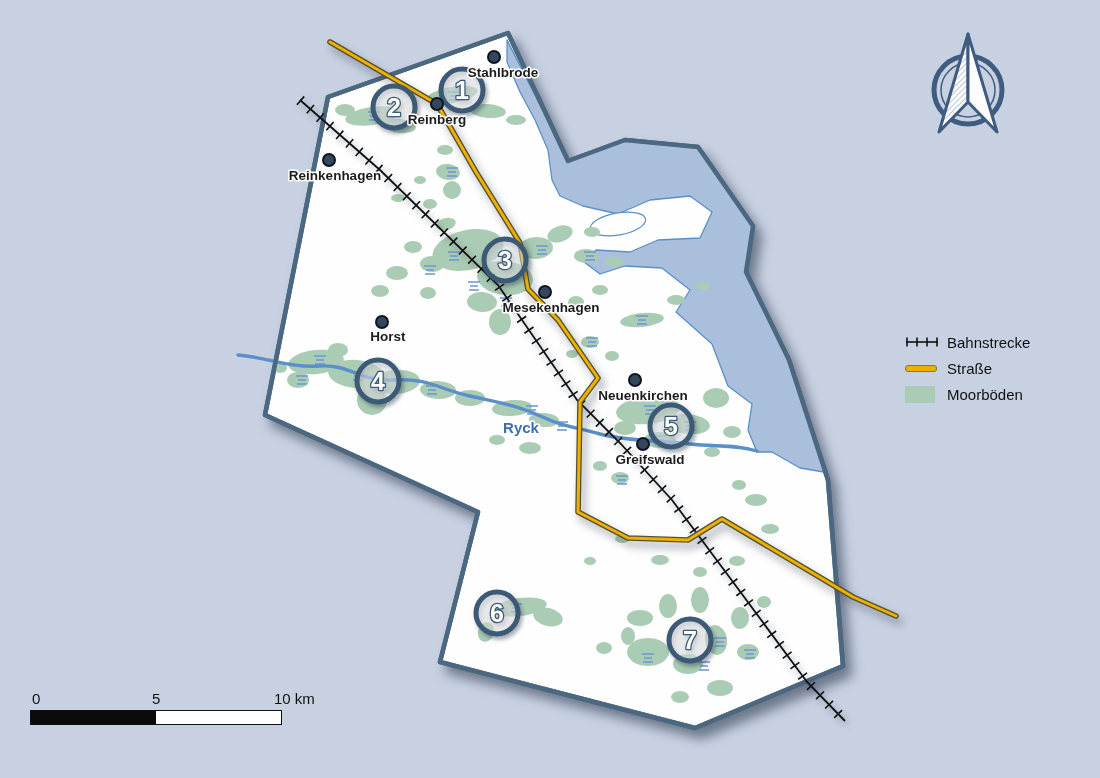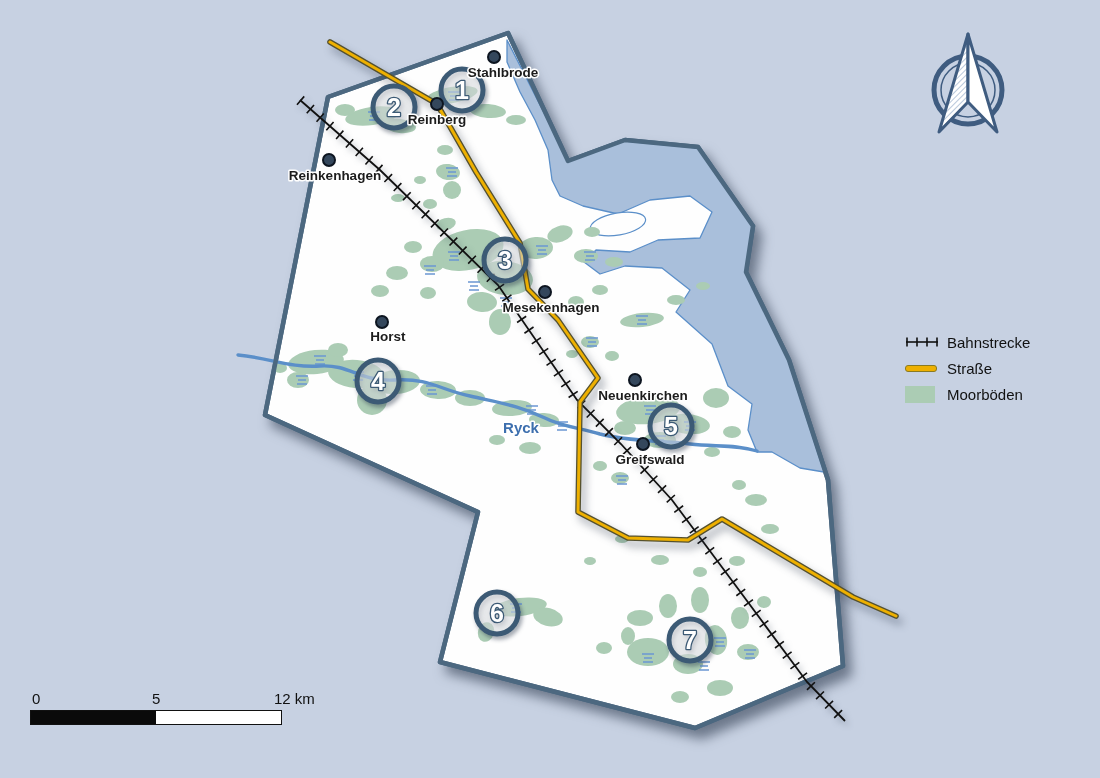--- a/index.html
+++ b/index.html
@@ -285,21 +285,21 @@
         <span class="sym-moor"></span>
       </span>
     <span class="legend-label">Moorböden</span>
   </div>
 </div>
 
 <div class="scalebar">
   <div class="scalebar-labels">
     <span class="sb-0">0</span>
     <span class="sb-5">5</span>
-    <span class="sb-10">12 km</span>
+    <span class="sb-10">10 km</span>
   </div>
   <div class="scalebar-bar">
     <div class="sb-half-black"></div>
       <div class="sb-half-white"></div>
   </div>
 </div>
 
 <div class="compass">
   <svg width="92" height="112" viewBox="0 0 92 112">
     <circle cx="46" cy="62" r="34" fill="none" stroke="#3f5c80" stroke-width="5"></circle>

